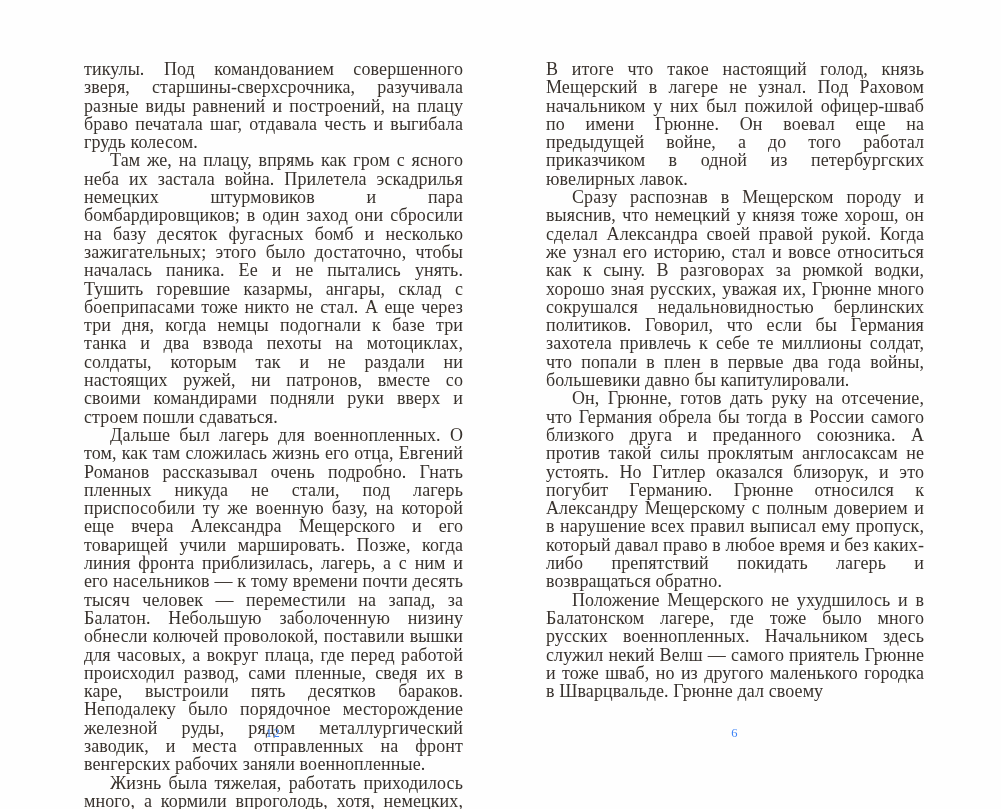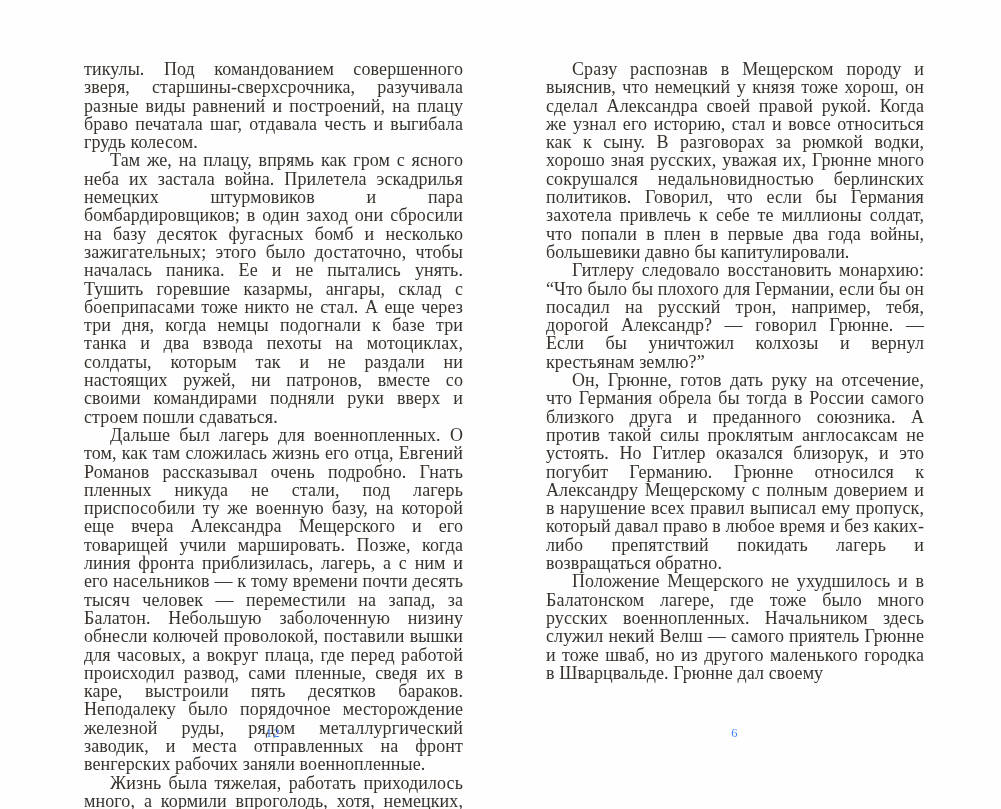--- a/index.html
+++ b/index.html
@@ -63,21 +63,21 @@
       <p>тикулы. Под командованием совершенного зверя, старшины-сверхсрочника, разучивала разные виды равнений и построений, на плацу браво печатала шаг, отдавала честь и выгибала грудь колесом.</p>
       <p class="indent">Там же, на плацу, впрямь как гром с ясного неба их застала война. Прилетела эскадрилья немецких штурмовиков и пара бомбардировщиков; в один заход они сбросили на базу десяток фугасных бомб и несколько зажигательных; этого было достаточно, чтобы началась паника. Ее и не пытались унять. Тушить горевшие казармы, ангары, склад с боеприпасами тоже никто не стал. А еще через три дня, когда немцы подогнали к базе три танка и два взвода пехоты на мотоциклах, солдаты, которым так и не раздали ни настоящих ружей, ни патронов, вместе со своими командирами подняли руки вверх и строем пошли сдаваться.</p>
       <p class="indent">Дальше был лагерь для военнопленных. О том, как там сложилась жизнь его отца, Евгений Романов рассказывал очень подробно. Гнать пленных никуда не стали, под лагерь приспособили ту же военную базу, на которой еще вчера Александра Мещерского и его товарищей учили маршировать. Позже, когда линия фронта приблизилась, лагерь, а с ним и его насельников — к тому времени почти десять тысяч человек — переместили на запад, за Балатон. Небольшую заболоченную низину обнесли колючей проволокой, поставили вышки для часовых, а вокруг плаца, где перед работой происходил развод, сами пленные, сведя их в каре, выстроили пять десятков бараков. Неподалеку было порядочное месторождение железной руды, рядом металлургический заводик, и места отправленных на фронт венгерских рабочих заняли военнопленные.</p>
       <p class="indent">Жизнь была тяжелая, работать приходилось много, а кормили впроголодь, хотя, немецких, сравнивать их лагерь с немецкими же лагерями смерти невозможно.</p>
     </div>
     <div class="folio">12</div>
   </section>
 
   <section class="page page-right">
     <div class="text-block">
+      <p>В итоге что такое настоящий голод, князь Мещерский в лагере не узнал. Под Раховом начальником у них был пожилой офицер-шваб по имени Грюнне. Он воевал еще на предыдущей войне, а до того работал приказчиком в одной из петербургских ювелирных лавок.</p>
       <p class="indent">Сразу распознав в Мещерском породу и выяснив, что немецкий у князя тоже хорош, он сделал Александра своей правой рукой. Когда же узнал его историю, стал и вовсе относиться как к сыну. В разговорах за рюмкой водки, хорошо зная русских, уважая их, Грюнне много сокрушался недальновидностью берлинских политиков. Говорил, что если бы Германия захотела привлечь к себе те миллионы солдат, что попали в плен в первые два года войны, большевики давно бы капитулировали.</p>
-      <p class="indent">Гитлеру следовало восстановить монархию: “Что было бы плохого для Германии, если бы он посадил на русский трон, например, тебя, дорогой Александр? — говорил Грюнне. — Если бы уничтожил колхозы и вернул крестьянам землю?”</p>
       <p class="indent">Он, Грюнне, готов дать руку на отсечение, что Германия обрела бы тогда в России самого близкого друга и преданного союзника. А против такой силы проклятым англосаксам не устоять. Но Гитлер оказался близорук, и это погубит Германию. Грюнне относился к Александру Мещерскому с полным доверием и в нарушение всех правил выписал ему пропуск, который давал право в любое время и без каких-либо препятствий покидать лагерь и возвращаться обратно.</p>
       <p class="indent">Положение Мещерского не ухудшилось и в Балатонском лагере, где тоже было много русских военнопленных. Начальником здесь служил некий Велш — самого приятель Грюнне и тоже шваб, но из другого маленького городка в Шварцвальде. Грюнне дал своему</p>
     </div>
     <div class="folio">6</div>
   </section>
 
 </div>
 
 </body></html>

